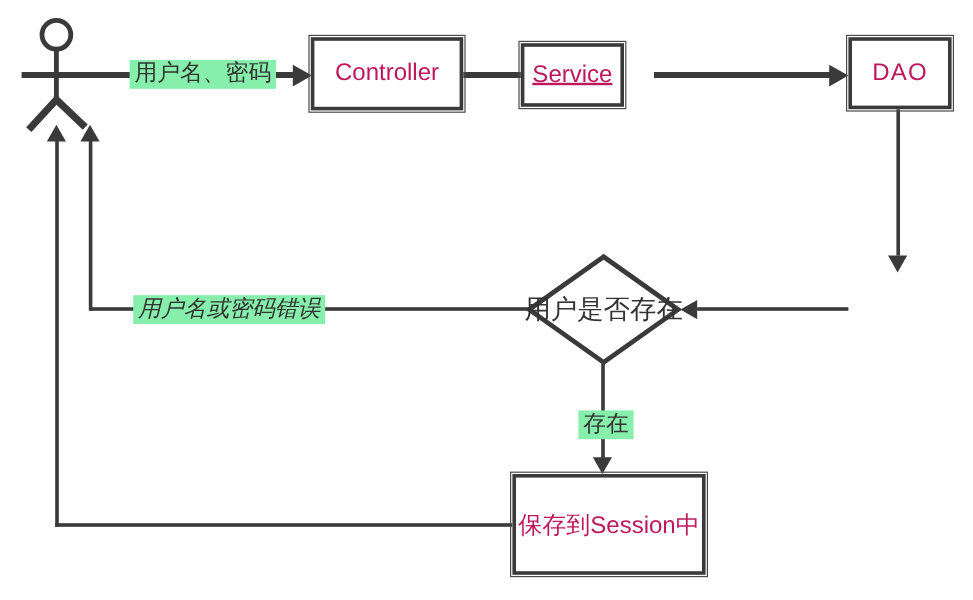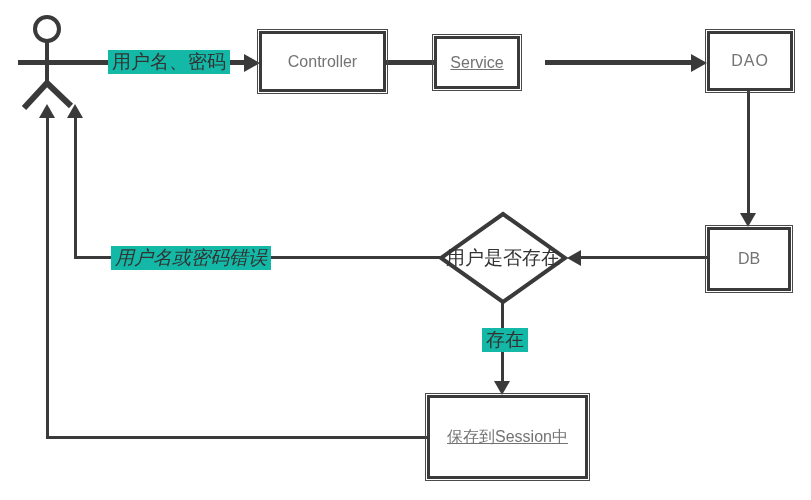--- a/index.html
+++ b/index.html
@@ -23,40 +23,40 @@
   
   .node {
     position: absolute;
     background: #ffffff;
     border: 3px solid #3a3a3a;
     outline: 1px solid #4a4a4a;
     outline-offset: 1px;
     display: flex;
     align-items: center;
     justify-content: center;
-    font-size: 16px;
-    color: #737373;
+    font-size: 20px;
+    color: #be185d;
     box-sizing: content-box;
   }
   
   .edge-label {
     position: absolute;
-    background: #14b8a6;
+    background: #86efac;
     padding: 1px 4px;
     font-size: 19px;
     line-height: 22px;
     color: #333333;
     white-space: nowrap;
   }
   .diamond-wrap { position: absolute; left: 437px; top: 210px; width: 132px; height: 96px; }
   .diamond-label {
     position: absolute;
     left: 437px; top: 210px; width: 132px; height: 96px;
     display: flex; align-items: center; justify-content: center;
-    font-size: 19px; color: #333333;
+    font-size: 22px; color: #333333;
   }
   .actor-wrap { position: absolute; left: 0; top: 0; width: 100px; height: 120px; }
 </style>
 </head>
 <body>
 
 <div id="canvas">
 
   <div class="hline" style="left:18px; top:60px; width:228px; height:5px;"></div>
   <div class="ah ah-right" style="left:244px; top:54px;"></div>
@@ -88,27 +88,26 @@
     <svg width="100" height="120" viewBox="0 0 100 120" xmlns="http://www.w3.org/2000/svg">
       <circle cx="47" cy="29" r="12" fill="#ffffff" stroke="#3a3a3a" stroke-width="4"></circle>
       <line x1="47" y1="41" x2="47" y2="85" stroke="#3a3a3a" stroke-width="4"></line>
       <polyline points="24,108 47,83 71,106" fill="none" stroke="#3a3a3a" stroke-width="6"></polyline>
     </svg>
   </div>
 
   <div class="node" style="left:259px; top:31px; width:121px; height:55px;">Controller</div>
   <div class="node" style="left:434px; top:36px; width:80px; height:47px;text-decoration:underline;">Service</div>
   <div class="node" style="left:707px; top:31px; width:80px; height:54px; letter-spacing:1px;">DAO</div>
-  <div class="node" style="left:707px; top:227px; width:78px; height:58px;">DB</div>
-  <div class="node" style="left:427px; top:395px; width:155px; height:78px;text-decoration:underline;">保存到Session中</div>
+  <div class="node" style="left:427px; top:395px; width:155px; height:78px;">保存到Session中</div>
 
   <div class="diamond-wrap">
     <svg width="132" height="96" viewBox="0 0 132 96" xmlns="http://www.w3.org/2000/svg">
       <polygon points="66,4 128,48 66,92 4,48" fill="#ffffff" stroke="#3a3a3a" stroke-width="4"></polygon>
     </svg>
   </div>
   <div class="diamond-label">用户是否存在</div>
 
   <div class="edge-label" style="left:108px; top:50px;">用户名、密码</div>
   <div class="edge-label" style="left:111px; top:246px;font-style:italic;">用户名或密码错误</div>
-  <div class="edge-label" style="left:482px; top:328px;text-align:center;">存在</div>
+  <div class="edge-label" style="left:482px; top:342px;text-align:center;">存在</div>
 
 </div>
 
 </body></html>

